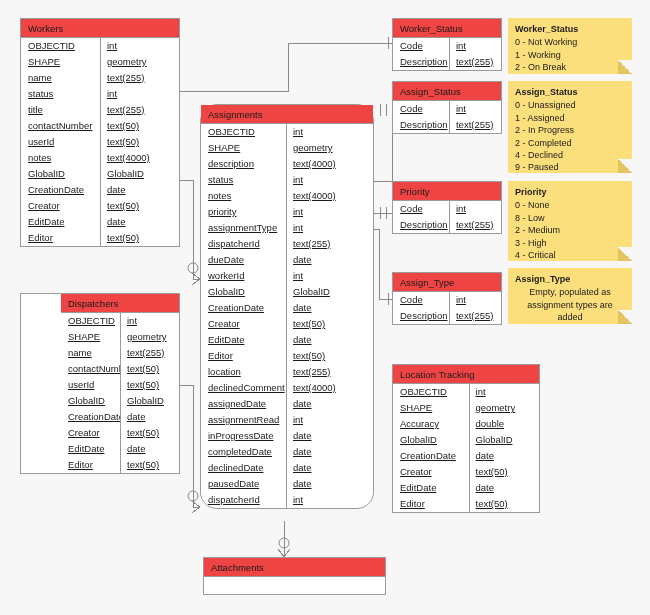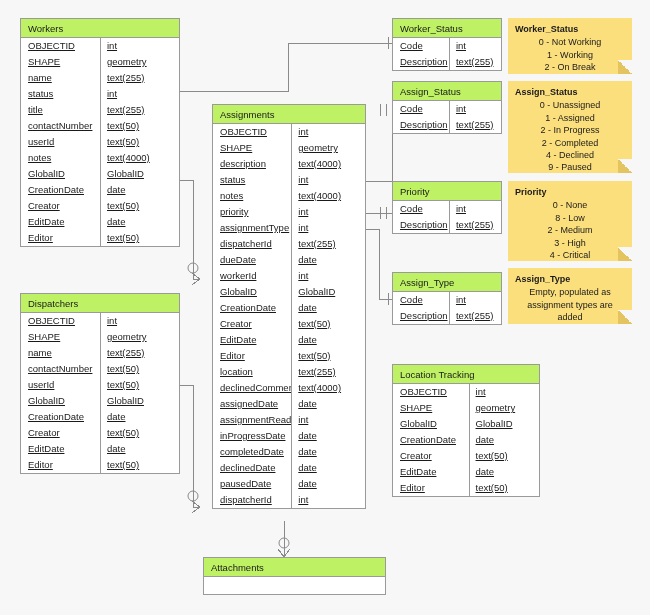--- a/index.html
+++ b/index.html
@@ -37,21 +37,21 @@
     box-sizing: border-box;
     z-index: 3;
   }
   .entity .title {
     height: 19px;
     line-height: 19px;
     padding-left: 7px;
     font-size: 9.5px;
     color: #1a1a1a;
     border-bottom: 1px solid #9a9a9a;
-    background: #bef264;
+    background: #ef4444;
     box-sizing: border-box;
     white-space: nowrap;
   }
   .entity .rows {
     display: block;
     text-decoration: underline;
   }
   .entity .row {
     display: flex;
     height: 16px;
@@ -73,25 +73,25 @@
   }
   .entity.empty-body .rows .row {
     height: 17px;
   }
 
   
   #ent-workers { left: 20px; top: 18px; width: 160px; }
   #ent-workers .c-name { width: 80px; }
   #ent-workers .c-type { width: 80px; }
 
-  #ent-dispatchers { left: 20px; top: 293px; width: 160px; }
+  #ent-dispatchers { left: 20px; top: 293px; width: 160px; padding-left: 40px; }
   #ent-dispatchers .c-name { width: 80px; }
   #ent-dispatchers .c-type { width: 80px; }
 
-  #ent-assignments { left: 212px; top: 104px; width: 154px; }
+  #ent-assignments { left: 200px; top: 104px; width: 174px; border-radius: 17px; }
   #ent-assignments .c-name { width: 85px; }
   #ent-assignments .c-type { width: 80px; }
 
   #ent-worker-status { left: 392px; top: 18px; width: 110px; }
   #ent-worker-status .c-name { width: 57px; }
   #ent-worker-status .c-type { width: 53px; }
 
   #ent-assign-status { left: 392px; top: 81px; width: 110px; }
   #ent-assign-status .c-name { width: 57px; }
   #ent-assign-status .c-type { width: 53px; }
@@ -121,21 +121,21 @@
     font-size: 9px;
     line-height: 12.4px;
     color: #1a1a1a;
     overflow: hidden;
   }
   .note .note-title {
     font-weight: bold;
     margin-bottom: 1px;
     white-space: nowrap;
   }
-  .note .note-line { white-space: nowrap; text-align: center; }
+  .note .note-line { white-space: nowrap; }
   .note .note-body { white-space: normal; text-align: center; }
   
   .note .fold {
     position: absolute;
     right: 0;
     bottom: 0;
     width: 14px;
     height: 14px;
     background: linear-gradient(225deg, #f7f7f7 0 50%, #e3c45f 50% 100%);
   }
@@ -460,20 +460,24 @@
     <div class="rows">
       <div class="row">
           <span class="c-name">OBJECTID</span>
           <span class="c-type">int</span>
         </div>
       <div class="row">
           <span class="c-name">SHAPE</span>
           <span class="c-type">geometry</span>
         </div>
       <div class="row">
+          <span class="c-name">Accuracy</span>
+          <span class="c-type">double</span>
+        </div>
+      <div class="row">
           <span class="c-name">GlobalID</span>
           <span class="c-type">GlobalID</span>
         </div>
       <div class="row">
           <span class="c-name">CreationDate</span>
           <span class="c-type">date</span>
         </div>
       <div class="row">
           <span class="c-name">Creator</span>
           <span class="c-type">text(50)</span>

